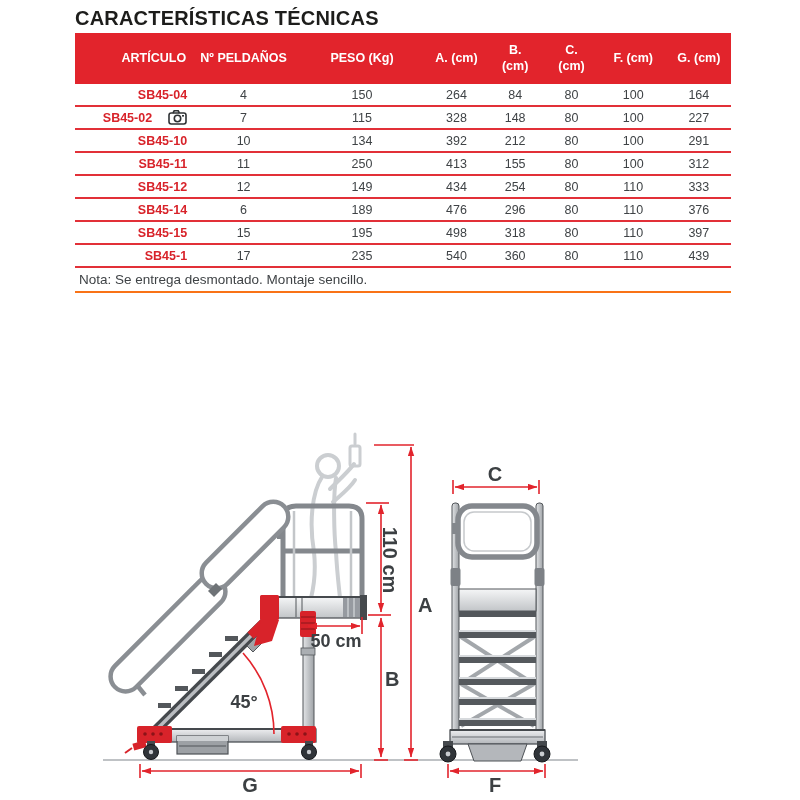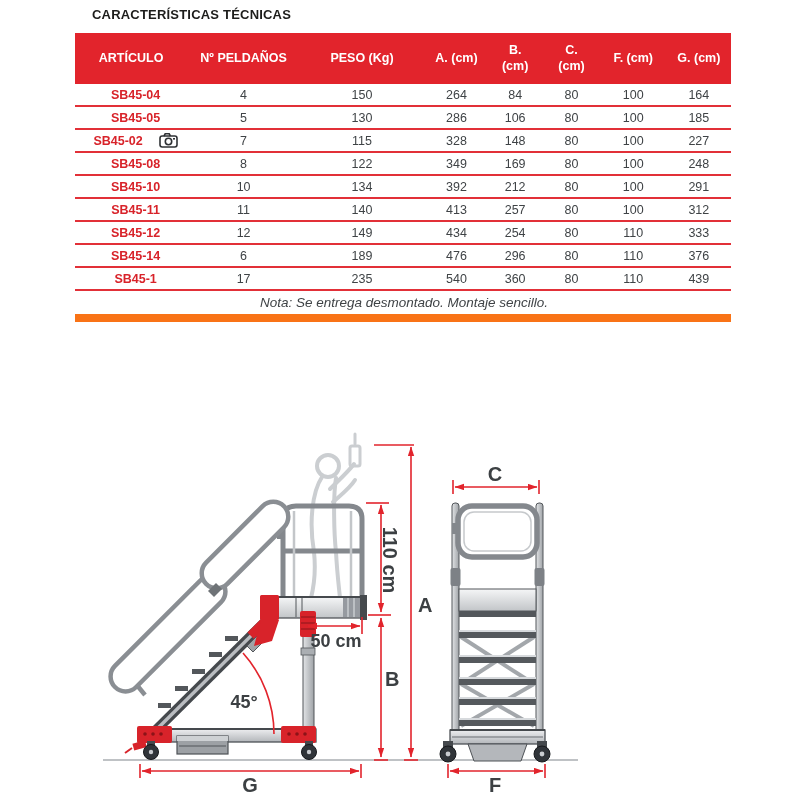--- a/index.html
+++ b/index.html
@@ -1,33 +1,33 @@
 <!DOCTYPE html>
 <html><head>
 <meta charset="utf-8">
 <style>
   html,body{margin:0;padding:0}
   body{width:800px;height:800px;position:relative;background:#fff;
        font-family:"Liberation Sans",sans-serif;overflow:hidden}
 
-  .page-title{position:absolute;left:92px;top:7px;font-size:13px;font-weight:bold;
+  .page-title{position:absolute;left:75px;top:7px;font-size:20px;font-weight:bold;
               color:#1d1d1b;letter-spacing:.2px}
 
   .table-wrap{position:absolute;left:75px;top:33px;width:656px}
   table.spec{width:100%;border-collapse:collapse;table-layout:fixed}
   table.spec th{background:#e2242c;color:#fff;font-size:12.5px;font-weight:bold;
       height:47px;padding:2px 3px;line-height:1.25;vertical-align:middle;text-align:center}
-  table.spec th:first-child{text-align:center;padding-left:1px}
+  table.spec th:first-child{text-align:right;padding-left:1px}
   table.spec th:nth-child(5),table.spec th:nth-child(6){padding:2px 13px}
   table.spec td{font-size:12.5px;color:#3f4346;text-align:center;height:21px;
       border-bottom:2px solid #e23038;padding:0 2px;white-space:nowrap}
-  table.spec td.art{text-align:center;padding-left:9px;color:#d8232a;font-weight:bold}
+  table.spec td.art{text-align:right;padding-left:9px;color:#d8232a;font-weight:bold}
   .cam{display:inline-block;vertical-align:-3px;margin-left:16px}
-  tr.note-row td{font-style:italic;text-align:center;font-size:13.5px;height:23px;
-      border-bottom:8px solid #f97316;padding-left:4px;color:#3f4346;font-weight:normal}
+  tr.note-row td{text-align:left;font-size:13.5px;height:23px;
+      border-bottom:2px solid #f97316;padding-left:4px;color:#3f4346;font-weight:normal}
 
   svg.diagram{position:absolute;left:0;top:430px}
   .dim{stroke:#e2242c;stroke-width:1.6;fill:none}
   .tick{stroke:#e2242c;stroke-width:1.6}
   .dimlab{fill:#3c4043;font-weight:bold;font-size:20px;font-family:"Liberation Sans",sans-serif}
   .dimlab.small{font-size:18px}
   .tube{stroke:#84888d;stroke-width:5;fill:none}
   .worker{stroke:#cbced1;stroke-width:4;fill:none;stroke-linecap:round}
 </style>
 </head>
@@ -64,70 +64,50 @@
           <td class="art"><span>SB45-04</span></td>
           <td>4</td>
           <td>150</td>
           <td>264</td>
           <td>84</td>
           <td>80</td>
           <td>100</td>
           <td>164</td>
         </tr>
         <tr>
-          <td class="art"><span>SB45-05</span></td>
-          <td>5</td>
-          <td>130</td>
-          <td>286</td>
-          <td>106</td>
-          <td>80</td>
-          <td>100</td>
-          <td>185</td>
-        </tr>
-        <tr>
           <td class="art"><span>SB45-02</span><svg class="cam" width="19" height="15" viewBox="0 0 19 15">
               <rect x="1" y="3" width="17" height="11" rx="2.2" fill="none" stroke="#2f3235" stroke-width="1.6"></rect>
               <path d="M5,3 L6.2,0.8 L10.2,0.8 L11.4,3" fill="none" stroke="#2f3235" stroke-width="1.6"></path>
               <circle cx="9.5" cy="8.5" r="3.2" fill="none" stroke="#2f3235" stroke-width="1.6"></circle>
               <rect x="14" y="5" width="2" height="1.6" fill="#2f3235"></rect>
             </svg></td>
           <td>7</td>
           <td>115</td>
           <td>328</td>
           <td>148</td>
           <td>80</td>
           <td>100</td>
           <td>227</td>
         </tr>
         <tr>
-          <td class="art"><span>SB45-08</span></td>
-          <td>8</td>
-          <td>122</td>
-          <td>349</td>
-          <td>169</td>
-          <td>80</td>
-          <td>100</td>
-          <td>248</td>
-        </tr>
-        <tr>
           <td class="art"><span>SB45-10</span></td>
           <td>10</td>
           <td>134</td>
           <td>392</td>
           <td>212</td>
           <td>80</td>
           <td>100</td>
           <td>291</td>
         </tr>
         <tr>
           <td class="art"><span>SB45-11</span></td>
           <td>11</td>
-          <td>140</td>
+          <td>250</td>
           <td>413</td>
-          <td>257</td>
+          <td>155</td>
           <td>80</td>
           <td>100</td>
           <td>312</td>
         </tr>
         <tr>
           <td class="art"><span>SB45-12</span></td>
           <td>12</td>
           <td>149</td>
           <td>434</td>
           <td>254</td>
@@ -137,20 +117,30 @@
         </tr>
         <tr>
           <td class="art"><span>SB45-14</span></td>
           <td>6</td>
           <td>189</td>
           <td>476</td>
           <td>296</td>
           <td>80</td>
           <td>110</td>
           <td>376</td>
+        </tr>
+        <tr>
+          <td class="art"><span>SB45-15</span></td>
+          <td>15</td>
+          <td>195</td>
+          <td>498</td>
+          <td>318</td>
+          <td>80</td>
+          <td>110</td>
+          <td>397</td>
         </tr>
         <tr>
           <td class="art"><span>SB45-1</span></td>
           <td>17</td>
           <td>235</td>
           <td>540</td>
           <td>360</td>
           <td>80</td>
           <td>110</td>
           <td>439</td>

